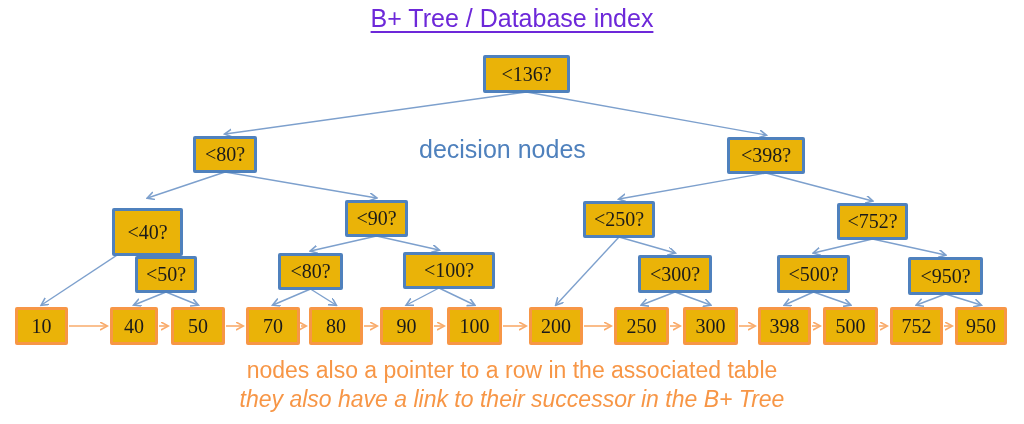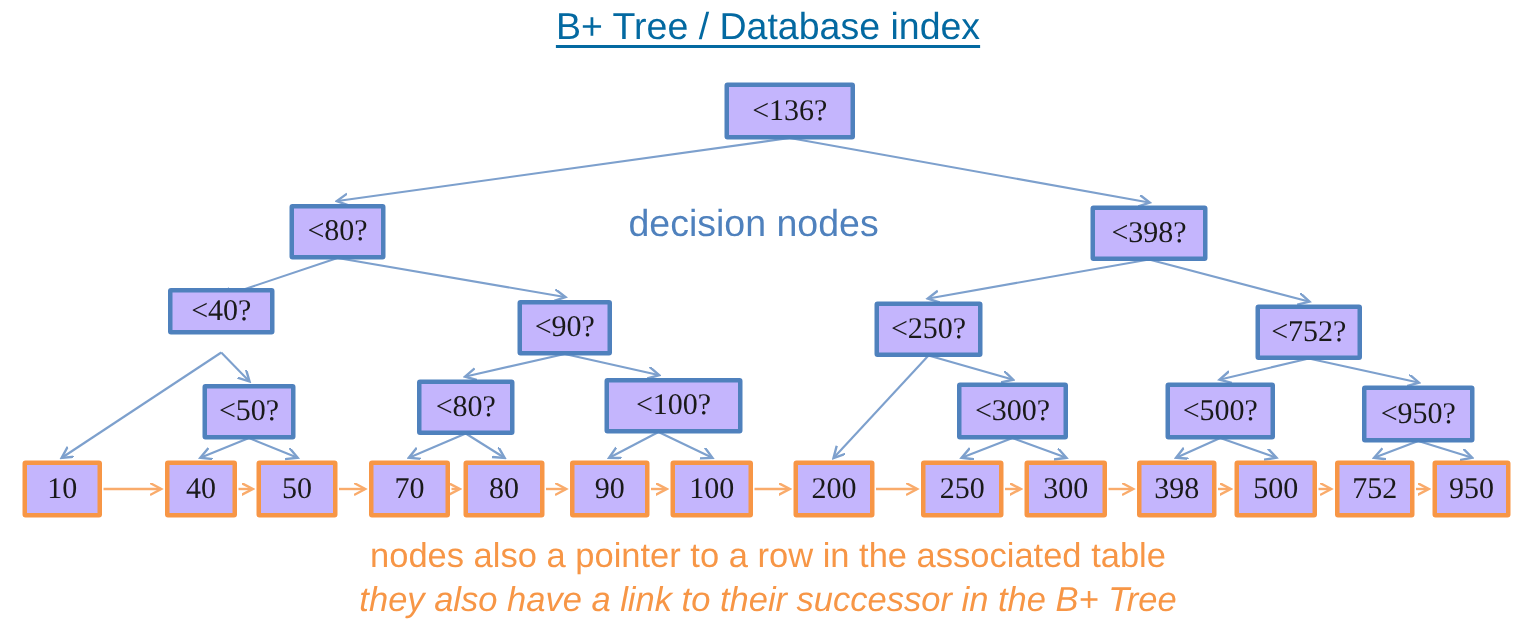--- a/index.html
+++ b/index.html
@@ -21,41 +21,41 @@
   .edge-orange { stroke: var(--leaf-line);     stroke-width: 1.6; fill: none; }
   .marker-blue   { stroke: var(--decision-line); fill: none; stroke-width: 1.6; }
   .marker-orange { stroke: var(--leaf-line);     fill: none; stroke-width: 1.6; }
 
   .node {
     position: absolute;
     z-index: 2;
     display: flex;
     align-items: center;
     justify-content: center;
-    background: #c4b5fd;
+    background: #eab308;
     font-family: "Liberation Serif", serif;
     font-size: 20px;
     color: var(--node-text);
     box-sizing: border-box;
     border-radius: 2px;
     white-space: nowrap;
   }
   .dnode { border: 3px solid var(--decision-border); }
   .lnode { border: 3px solid var(--leaf-border); }
 
   .title-wrap {
     position: absolute;
     left: 0; top: 4px;
     width: 100%;
     text-align: center;
     z-index: 3;
   }
   .title-text {
     font-size: 25px;
-    color: #0369a1;
+    color: #6d28d9;
     text-decoration: underline;
     text-underline-offset: 4px;
   }
   .decision-label {
     position: absolute;
     left: 419px; top: 135px;
     font-size: 25px;
     color: var(--decision-text-label);
     z-index: 3;
     white-space: nowrap;
@@ -131,21 +131,21 @@
       <line x1="812" y1="326" x2="820" y2="326" class="edge-orange" marker-end="url(#arrowOrange)"></line>
       <line x1="879" y1="326" x2="887" y2="326" class="edge-orange" marker-end="url(#arrowOrange)"></line>
       <line x1="944" y1="326" x2="952" y2="326" class="edge-orange" marker-end="url(#arrowOrange)"></line>
     </svg>
 
   <div class="decision-label">decision nodes</div>
 
   <div class="node dnode" style="left:483px;top:55px;width:87px;height:38px">&lt;136?</div>
   <div class="node dnode" style="left:193px;top:136px;width:64px;height:37px">&lt;80?</div>
   <div class="node dnode" style="left:727px;top:137px;width:78px;height:37px">&lt;398?</div>
-  <div class="node dnode" style="left:112px;top:192px;width:71px;height:31px">&lt;40?</div>
+  <div class="node dnode" style="left:112px;top:208px;width:71px;height:48px">&lt;40?</div>
   <div class="node dnode" style="left:345px;top:200px;width:63px;height:37px">&lt;90?</div>
   <div class="node dnode" style="left:583px;top:201px;width:72px;height:37px">&lt;250?</div>
   <div class="node dnode" style="left:837px;top:203px;width:71px;height:37px">&lt;752?</div>
   <div class="node dnode" style="left:135px;top:256px;width:62px;height:37px">&lt;50?</div>
   <div class="node dnode" style="left:278px;top:253px;width:65px;height:37px">&lt;80?</div>
   <div class="node dnode" style="left:403px;top:252px;width:92px;height:37px">&lt;100?</div>
   <div class="node dnode" style="left:638px;top:255px;width:74px;height:38px">&lt;300?</div>
   <div class="node dnode" style="left:777px;top:255px;width:73px;height:38px">&lt;500?</div>
   <div class="node dnode" style="left:908px;top:257px;width:75px;height:38px">&lt;950?</div>
 

